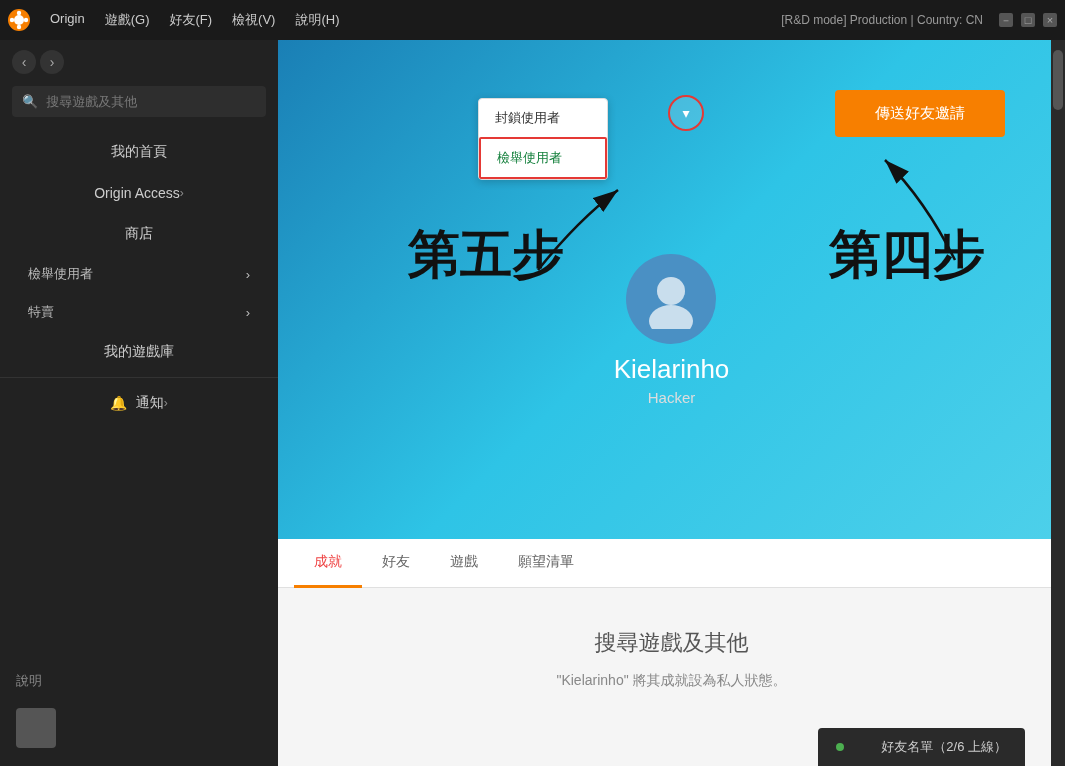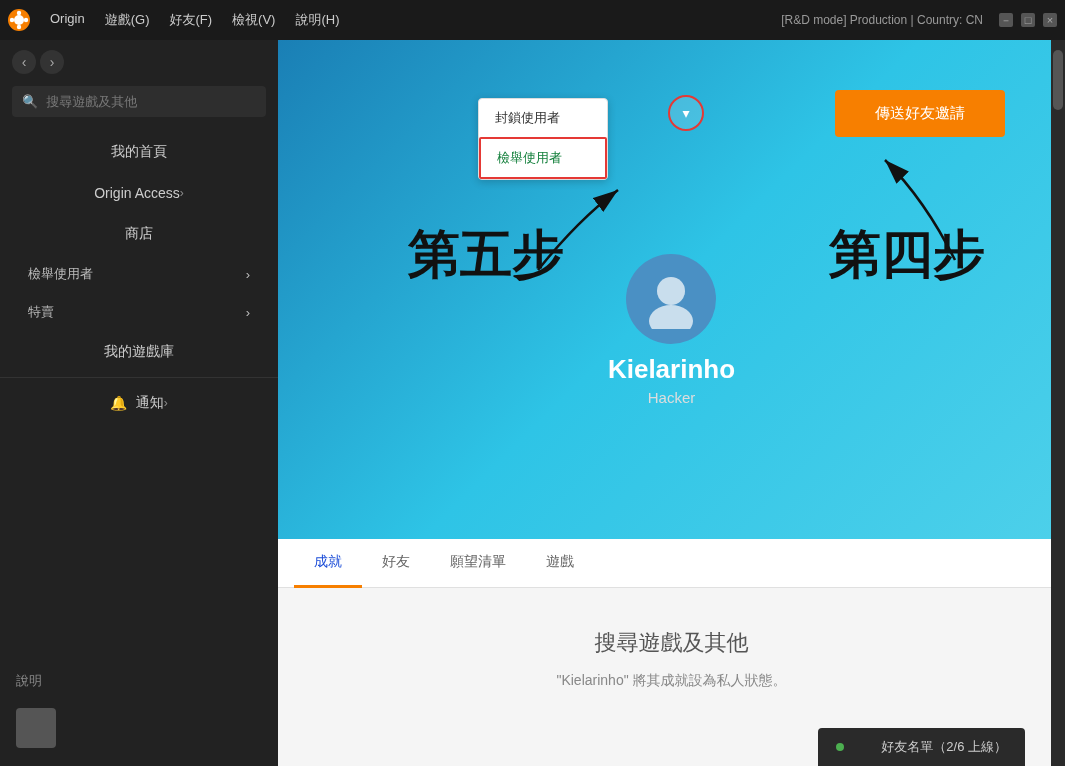--- a/index.html
+++ b/index.html
@@ -103,33 +103,33 @@
     }
 
     
     .profile-avatar-area {
       display: flex; flex-direction: column; align-items: center; margin-top: 40px;
     }
     .profile-avatar-icon {
       width: 90px; height: 90px; background: #4a90c4; border-radius: 50%;
       display: flex; align-items: center; justify-content: center;
     }
-    .profile-name { color: #fff; font-size: 26px; font-weight: 700; margin-top: 10px; }
+    .profile-name { color: #fff; font-size: 26px; font-weight: 400; margin-top: 10px; }
     .profile-subtitle { color: #ddd; font-size: 15px; margin-top: 4px; }
 
     
     .profile-tabs {
       background: #fff; display: flex; gap: 0; border-bottom: 1px solid #e0e0e0;
       padding: 0 16px;
     }
     .profile-tab {
       padding: 14px 20px; font-size: 14px; color: #666; cursor: pointer;
       border-bottom: 3px solid transparent; margin-bottom: -1px;
     }
-    .profile-tab.active { color: #1d4ed8; border-bottom-color: #f77f00; }
+    .profile-tab.active { color: #ef4444; border-bottom-color: #f77f00; }
 
     
     .profile-body { background: #f5f5f5; padding: 40px 20px; text-align: center; min-height: 200px; }
     .achievement-hidden-title { font-size: 22px; color: #555; margin-bottom: 14px; }
     .achievement-hidden-desc { font-size: 14px; color: #888; }
 
     
     .friends-bar {
       position: fixed; bottom: 0; right: 20px;
       background: #2a2a2a; border-radius: 4px 4px 0 0;
@@ -284,22 +284,22 @@
           </svg>
         </div>
         <div class="profile-name">Kielarinho</div>
         <div class="profile-subtitle">Hacker</div>
       </div>
     </div>
 
     <div class="profile-tabs">
       <div class="profile-tab active">成就</div>
       <div class="profile-tab">好友</div>
+      <div class="profile-tab">遊戲</div>
       <div class="profile-tab">願望清單</div>
-      <div class="profile-tab">遊戲</div>
     </div>
 
     <div class="profile-body">
       <div class="achievement-hidden-title">搜尋遊戲及其他</div>
       <div class="achievement-hidden-desc">"Kielarinho" 將其成就設為私人狀態。</div>
     </div>
 
     <div class="scrollbar-track" style="position:absolute;right:0;top:0;bottom:0;">
       <div class="scrollbar-thumb"></div>
     </div>

